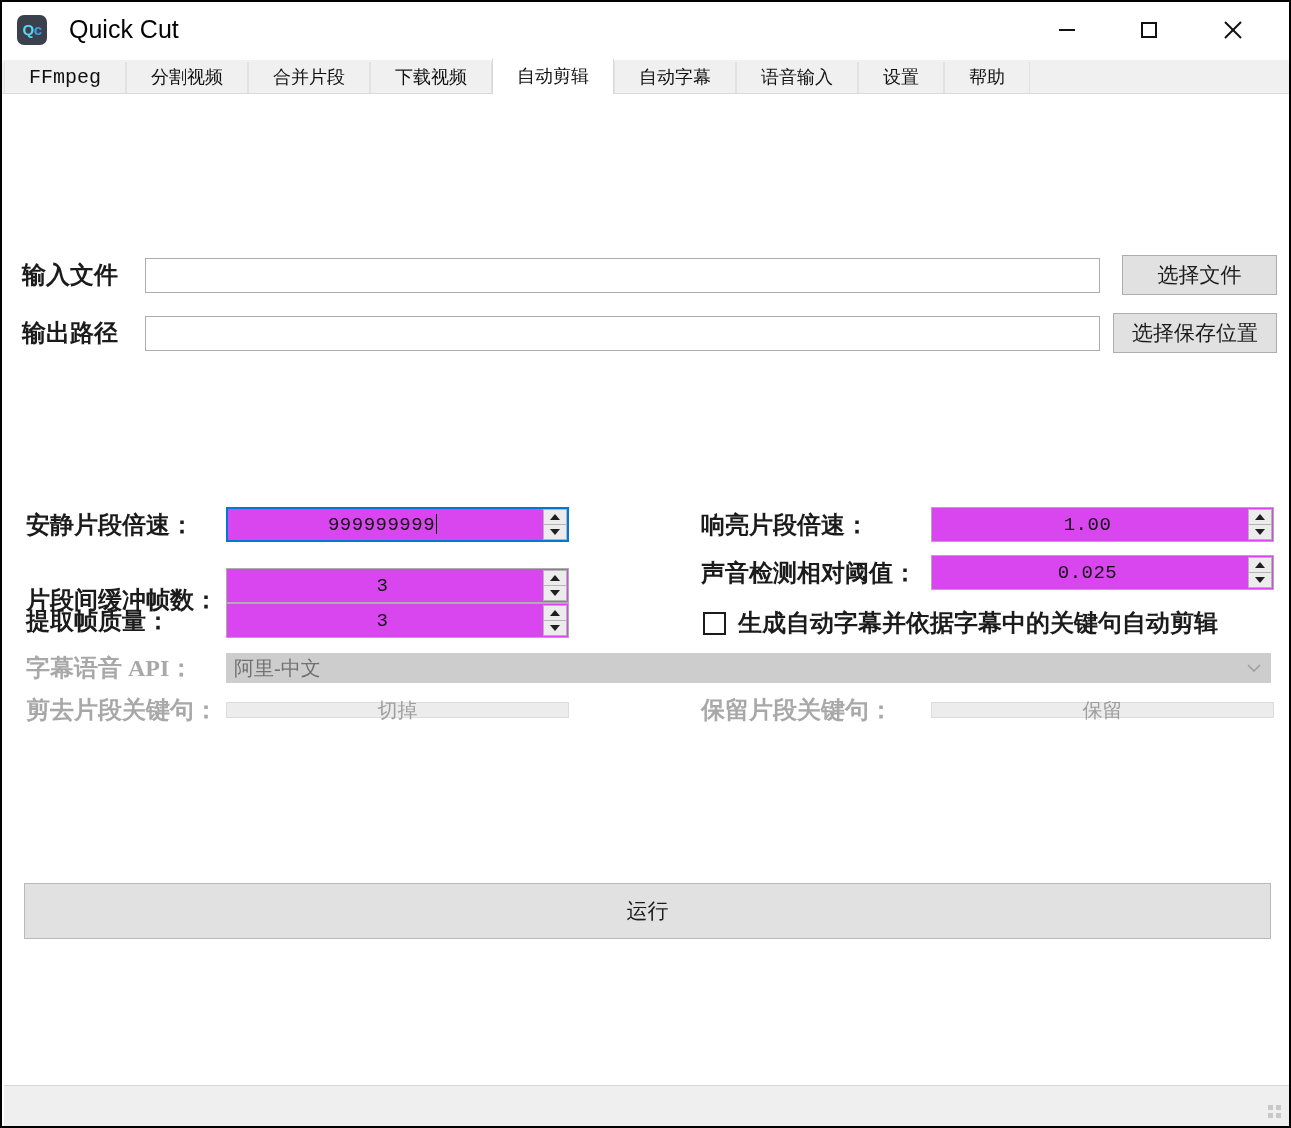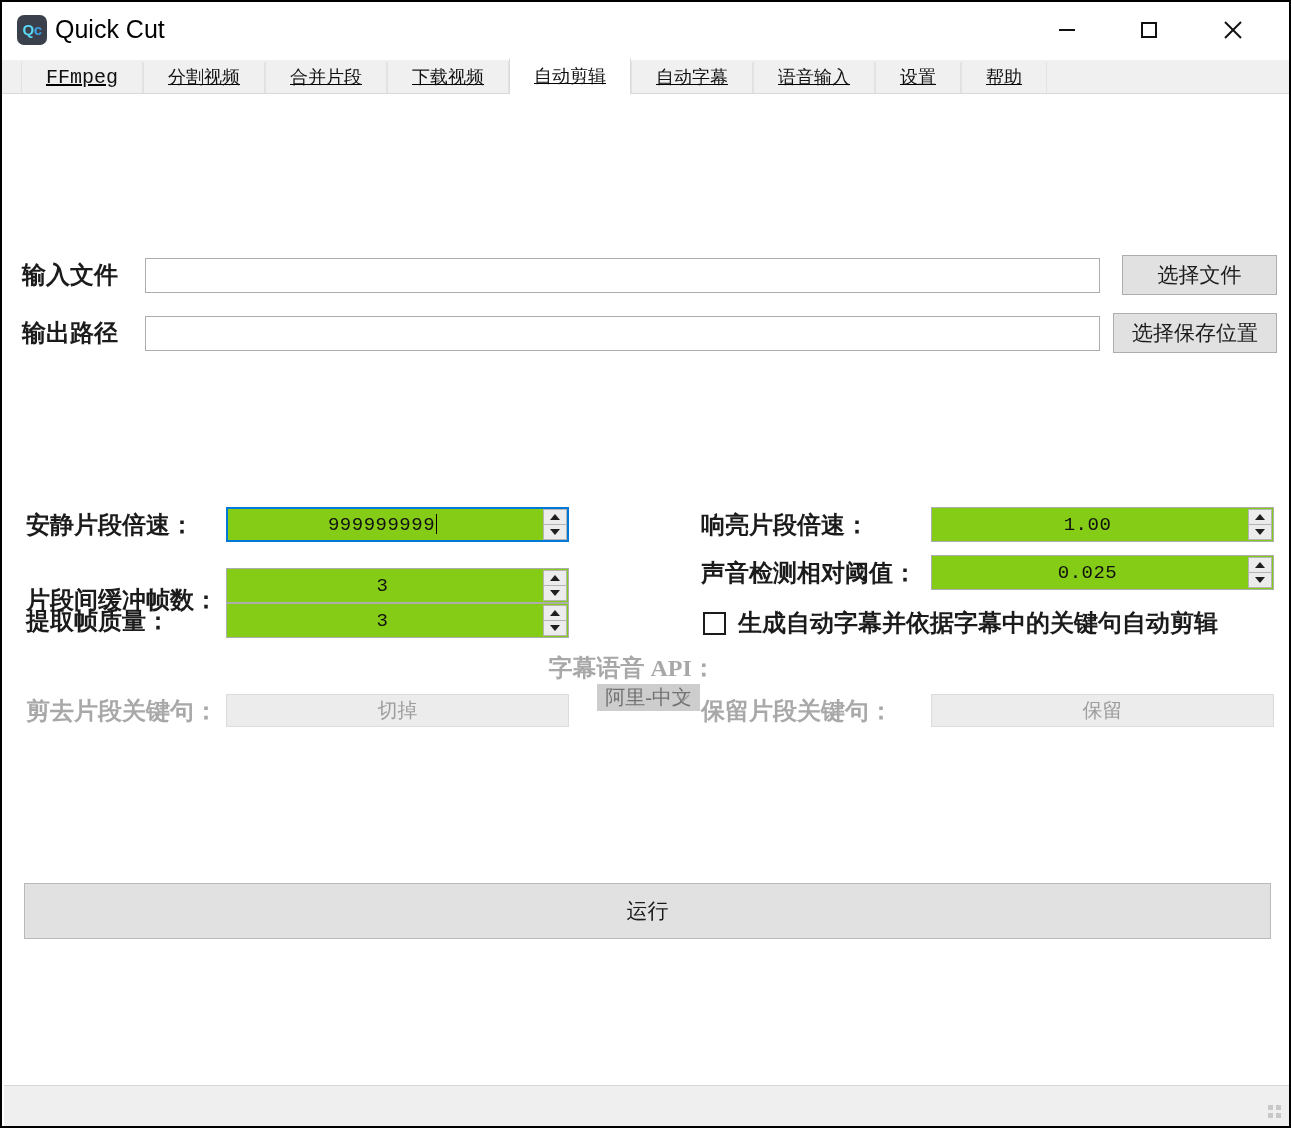--- a/index.html
+++ b/index.html
@@ -42,21 +42,21 @@
     align-items: center;
     justify-content: center;
     font-family: "Liberation Sans", sans-serif;
     font-size: 15px;
     font-weight: bold;
     letter-spacing: -0.5px;
   }
   .app-icon .q { color: #5ad8f5; }
   .app-icon .c { color: #3f9fe0; }
   .app-title {
-    margin-left: 8px;
+    margin-left: 22px;
     font-family: "Liberation Sans", sans-serif;
     font-size: 25px;
     color: #000000;
     letter-spacing: 0px;
   }
   .winbtns {
     position: absolute;
     right: 0; top: 0;
     height: 55px;
     display: flex;
@@ -82,22 +82,21 @@
     position: absolute;
     left: 0;
     top: 58px;
     width: 100%;
     height: 34px;
     background: #f0f0f0;
     border-bottom: 1px solid #d9d9d9;
     box-sizing: border-box;
     display: flex;
     align-items: flex-end;
-    padding-left: 19px;
-    text-decoration: underline;
+    padding-left: 2px;
   }
   .tab {
     height: 31px;
     line-height: 31px;
     padding: 0 24px;
     font-size: 18px;
     color: #111111;
     background: #f0f0f0;
     border-left: 1px solid #e2e2e2;
     border-right: 1px solid #e2e2e2;
@@ -200,21 +199,21 @@
     justify-content: center;
     white-space: nowrap;
   }
 
   
   .spin {
     position: relative;
     width: 343px;
     height: 35px;
     border: 1px solid #adadad;
-    background: #84cc16;
+    background: #d946ef;
     box-sizing: border-box;
     display: flex;
     align-items: center;
   }
   .spin.focused {
     border: 1px solid #0078d7;
     box-shadow: 0 0 0 1px #0078d7 inset;
   }
   .spin .val {
     flex: 1;
@@ -294,21 +293,21 @@
     position: absolute;
     right: 10px;
     top: 50%;
     margin-top: -4px;
     width: 14px;
     height: 8px;
   }
 
   
   .flatfield {
-    height: 33px;
+    height: 16px;
     background: #ececec;
     border: 1px solid #dcdcdc;
     box-sizing: border-box;
     display: flex;
     align-items: center;
     justify-content: center;
     font-size: 20px;
     color: #9d9d9d;
   }
 
@@ -460,21 +459,21 @@
             </div>
         </div>
       </div>
     </div>
 
     <div class="row" style="left:699px; top:513px;">
       <span class="cbox"></span>
       <span class="lbl">生成自动字幕并依据字幕中的关键句自动剪辑</span>
     </div>
 
-    <div class="row" style="left:22px; top:558px; width:1245px;flex-direction:column;">
+    <div class="row" style="left:22px; top:558px; width:1245px;">
       <div class="lbl dim" style="width:200px;">字幕语音 API：</div>
       <div class="combo" style="flex:1;">
         <span>阿里-中文</span>
         <svg class="chev" viewBox="0 0 14 8">
           <polyline points="1,1 7,7 13,1" fill="none" stroke="#9a9a9a" stroke-width="1.4"></polyline>
         </svg>
       </div>
     </div>
 
     <div class="row" style="left:22px; top:600px;">

